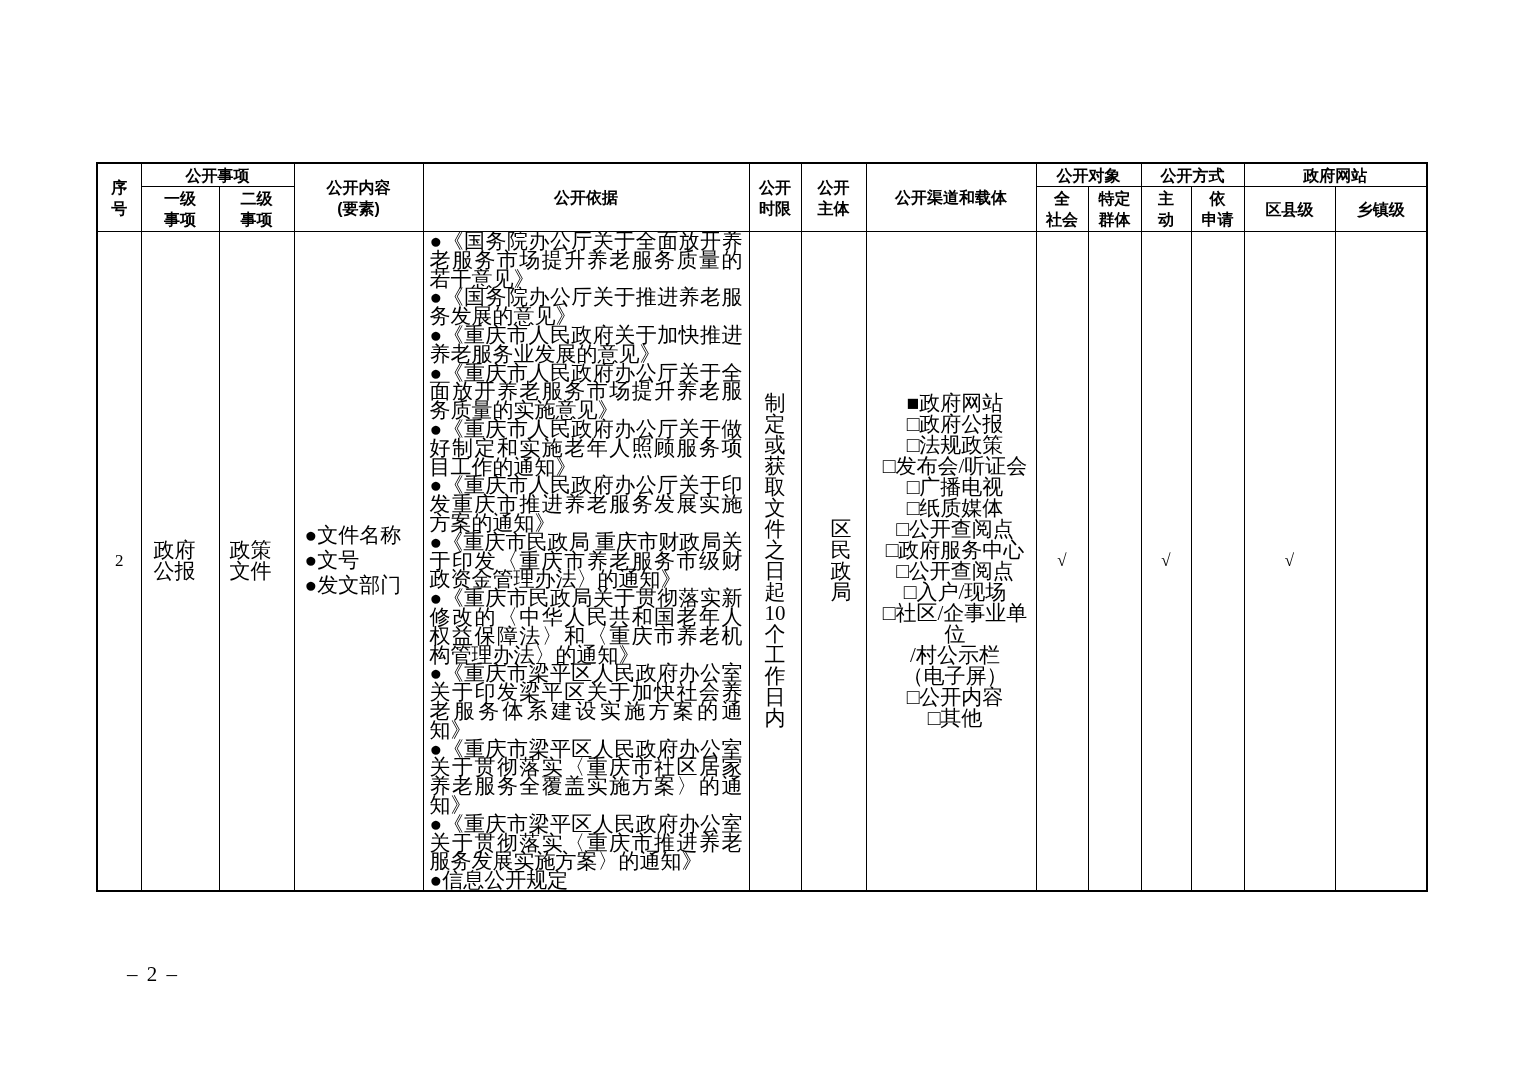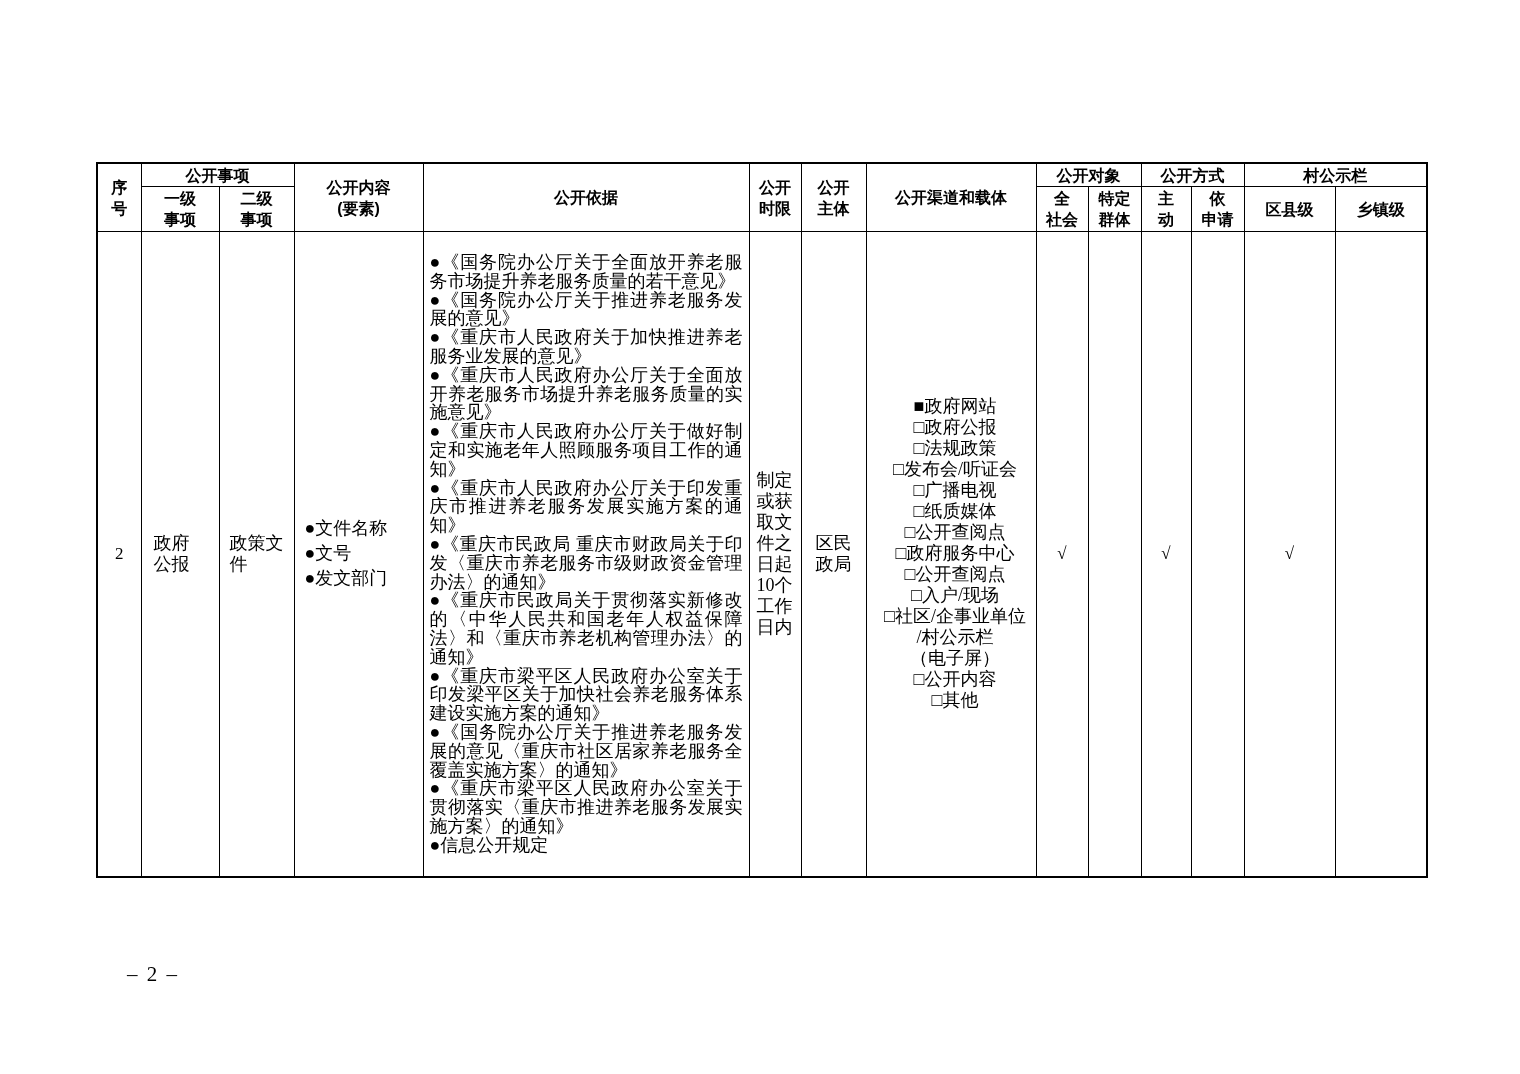--- a/index.html
+++ b/index.html
@@ -36,36 +36,36 @@
     font-weight: bold;
     font-size: 16px;
     line-height: 21px;
     text-align: center;
     white-space: pre-line;
   }
   tr.h1 th { height: 22px; }
   tr.h2 th { height: 44px; }
   tr.body-row { height: 645px; }
   .doc td {
-    font-size: 18px;
+    font-size: 21px;
     line-height: 21px;
   }
   td.center { text-align: center; }
   td.cell-serial { font-size: 17px; }
   td.cell-l1, td.cell-l2 { padding: 0 12px; text-align: left; }
   td.cell-l2 { padding: 0 10px; margin-left: 24px; }
   td.cell-content { padding: 0 10px; text-align: left; }
   td.cell-content div { line-height: 25px; }
   td.cell-basis { padding: 0 6px; text-align: left; }
   td.cell-basis div {
     line-height: 18.8px;
     text-align: justify;
   }
-  td.cell-time { padding: 0 7px; text-align: left; }
-  td.cell-subject { padding: 0 14px; text-align: center; margin-left: 20px; }
+  td.cell-time { padding: 0 15px; text-align: left; }
+  td.cell-subject { padding: 0 14px; text-align: right; margin-left: 20px; }
   td.cell-channels { padding: 0 4px 0 12px; text-align: center; }
   td.cell-channels div { line-height: 21px; white-space: pre-line; }
   td.cell-check { text-align: center; font-size: 17px; }
   .footer {
     position: absolute;
     left: 127px;
     top: 962px;
     font-size: 21px;
     letter-spacing: 2px;
     color: #000;
@@ -101,21 +101,21 @@
         <th rowspan="2">公开内容
 (要素)</th>
         <th rowspan="2">公开依据</th>
         <th rowspan="2">公开
 时限</th>
         <th rowspan="2">公开
 主体</th>
         <th rowspan="2">公开渠道和载体</th>
         <th colspan="2">公开对象</th>
         <th colspan="2">公开方式</th>
-        <th colspan="2">村公示栏</th>
+        <th colspan="2">政府网站</th>
       </tr>
       <tr class="h2">
         <th>一级
 事项</th>
         <th>二级
 事项</th>
         <th>全
 社会</th>
         <th>特定
 群体</th>
@@ -140,21 +140,21 @@
         <td class="cell-basis">
             <div>●《国务院办公厅关于全面放开养老服务市场提升养老服务质量的若干意见》</div>
             <div>●《国务院办公厅关于推进养老服务发展的意见》</div>
             <div>●《重庆市人民政府关于加快推进养老服务业发展的意见》</div>
             <div>●《重庆市人民政府办公厅关于全面放开养老服务市场提升养老服务质量的实施意见》</div>
             <div>●《重庆市人民政府办公厅关于做好制定和实施老年人照顾服务项目工作的通知》</div>
             <div>●《重庆市人民政府办公厅关于印发重庆市推进养老服务发展实施方案的通知》</div>
             <div>●《重庆市民政局 重庆市财政局关于印发〈重庆市养老服务市级财政资金管理办法〉的通知》</div>
             <div>●《重庆市民政局关于贯彻落实新修改的〈中华人民共和国老年人权益保障法〉和〈重庆市养老机构管理办法〉的通知》</div>
             <div>●《重庆市梁平区人民政府办公室关于印发梁平区关于加快社会养老服务体系建设实施方案的通知》</div>
-            <div>●《国务院办公厅关于推进养老服务发展的意见〈重庆市社区居家养老服务全覆盖实施方案〉的通知》</div>
+            <div>●《重庆市梁平区人民政府办公室关于贯彻落实〈重庆市社区居家养老服务全覆盖实施方案〉的通知》</div>
             <div>●《重庆市梁平区人民政府办公室关于贯彻落实〈重庆市推进养老服务发展实施方案〉的通知》</div>
             <div>●信息公开规定</div>
           </td>
         <td class="cell-time">制定或获取文件之日起10个工作日内</td>
         <td class="cell-subject">区民政局</td>
         <td class="cell-channels">
             <div>■政府网站</div>
             <div>□政府公报</div>
             <div>□法规政策</div>
             <div>□发布会/听证会</div>

